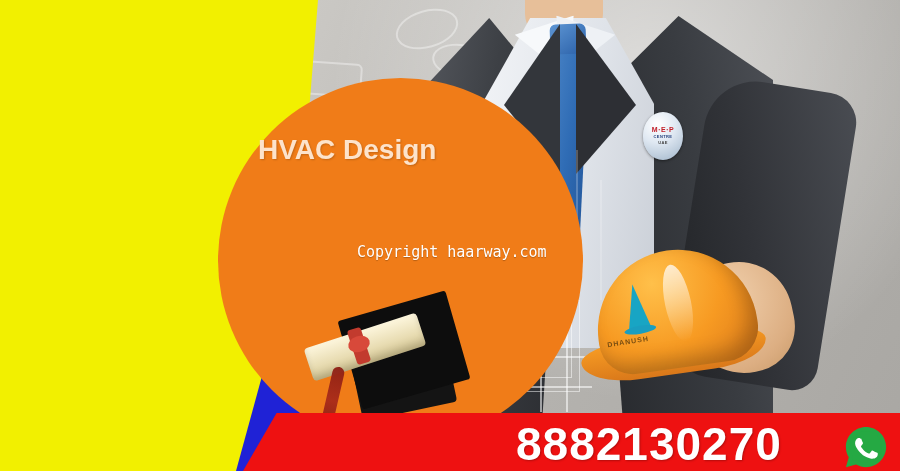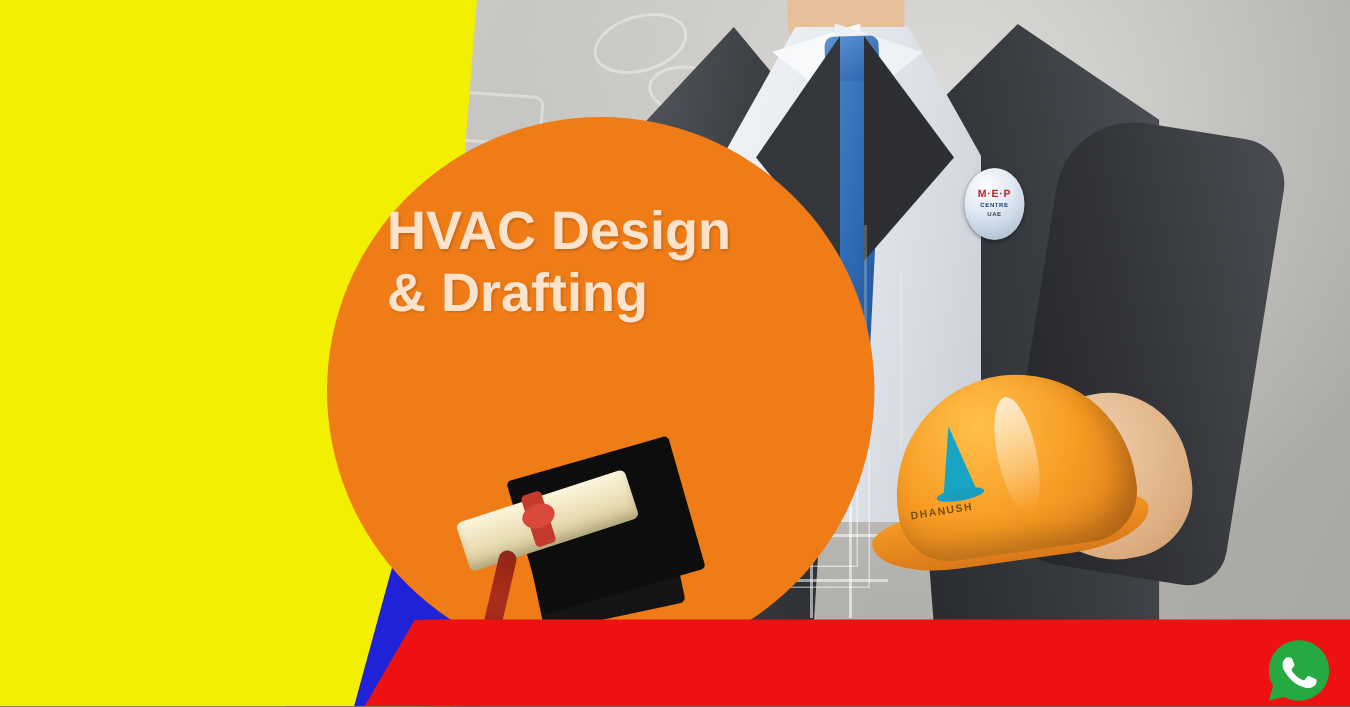--- a/index.html
+++ b/index.html
@@ -135,21 +135,21 @@
   .blue{position:absolute;left:236px;top:300px;width:130px;height:171px;z-index:7;
     background:#1f22d6;clip-path:polygon(36% 0,84% 0,48% 100%,0 100%);}
   .whitewedge{position:absolute;left:286px;top:330px;width:130px;height:141px;z-index:6;
     background:#fbfbfb;clip-path:polygon(30% 0,100% 0,100% 58%,0 100%);}
 
   
   .ocircle{position:absolute;left:218px;top:78px;width:365px;height:365px;border-radius:50%;
     background:#f07c18;z-index:8;}
   .otitle{position:absolute;left:258px;top:136px;width:300px;z-index:10;
     color:#fde3cb;font-weight:bold;line-height:1.02;text-shadow:1px 1px 2px rgba(0,0,0,.18);}
-  .ot1{font-size:36px;}
+  .ot1{font-size:28px;}
   .ot2{font-size:36px;margin-top:4px;}
   .ot3{font-size:36px;margin-top:14px;margin-left:38px;}
 
   
   .capwrap{position:absolute;left:300px;top:300px;width:185px;height:135px;z-index:11;}
   .mortar{position:absolute;left:48px;top:4px;width:112px;height:92px;background:#0d0d0d;
     transform:rotate(-16deg);border-radius:3px;}
   .mortar2{position:absolute;left:56px;top:52px;width:96px;height:60px;background:#141414;
     transform:rotate(-12deg);border-radius:4px;}
   .scroll{position:absolute;left:6px;top:30px;width:118px;height:34px;
@@ -274,36 +274,37 @@
     <div class="gear"></div>
     <div class="dname">DHANUSH</div>
   </div>
 
   <div class="whitewedge"></div>
   <div class="blue"></div>
 
   <div class="ocircle"></div>
   <div class="otitle">
     <div class="ot1">HVAC Design</div>
-    <div class="ot2">&amp; Drafting</div>
   </div>
 
   <div class="capwrap">
     <div class="mortar2"></div>
     <div class="mortar"></div>
     <div class="scroll"></div>
     <div class="ribbon"></div>
     <div class="ribbon-knot"></div>
     <div class="tassel"></div>
   </div>
 
+  <div class="wm">Copyright haarway.com</div>
 
   <div class="redbar-slant"></div>
   <div class="redbar"></div>
   <div class="maskbottomleft"></div>
+  <div class="phone">8882130270</div>
 
   <div class="wa">
     <svg viewBox="0 0 48 48" width="46" height="46" aria-hidden="true">
       <path d="M24 3C12.4 3 3 12.4 3 24c0 3.9 1.1 7.6 3 10.8L3 45l10.6-2.8C16.7 43.9 20.3 45 24 45c11.6 0 21-9.4 21-21S35.6 3 24 3z" fill="#25a943"></path>
       <path d="M24 7.5c9.1 0 16.5 7.4 16.5 16.5S33.1 40.5 24 40.5c-3.2 0-6.2-.9-8.7-2.5l-.9-.6-5.4 1.4 1.5-5.2-.6-.9c-1.7-2.6-2.6-5.6-2.6-8.7C7.5 14.9 14.9 7.5 24 7.5z" fill="#25a943"></path>
       <path d="M18.3 15.6c-.4-.9-.8-.9-1.2-.9h-1c-.4 0-1 .2-1.5.7-.5.6-2 1.9-2 4.7s2.1 5.5 2.4 5.9c.3.4 4 6.4 9.9 8.7 4.9 1.9 5.9 1.5 7 1.4 1.1-.1 3.5-1.4 4-2.8.5-1.4.5-2.5.3-2.8-.1-.3-.5-.4-1.1-.7-.6-.3-3.5-1.7-4-1.9-.5-.2-.9-.3-1.3.3-.4.6-1.5 1.9-1.8 2.3-.3.4-.7.4-1.2.2-.6-.3-2.5-.9-4.7-2.9-1.7-1.5-2.9-3.4-3.2-4-.3-.6 0-.9.3-1.2.3-.3.6-.7.9-1.1.3-.4.4-.6.6-1 .2-.4.1-.8 0-1.1-.2-.3-1.3-3.2-1.8-4.4z" fill="#ffffff"></path>
     </svg>
   </div>
 
 </div>

